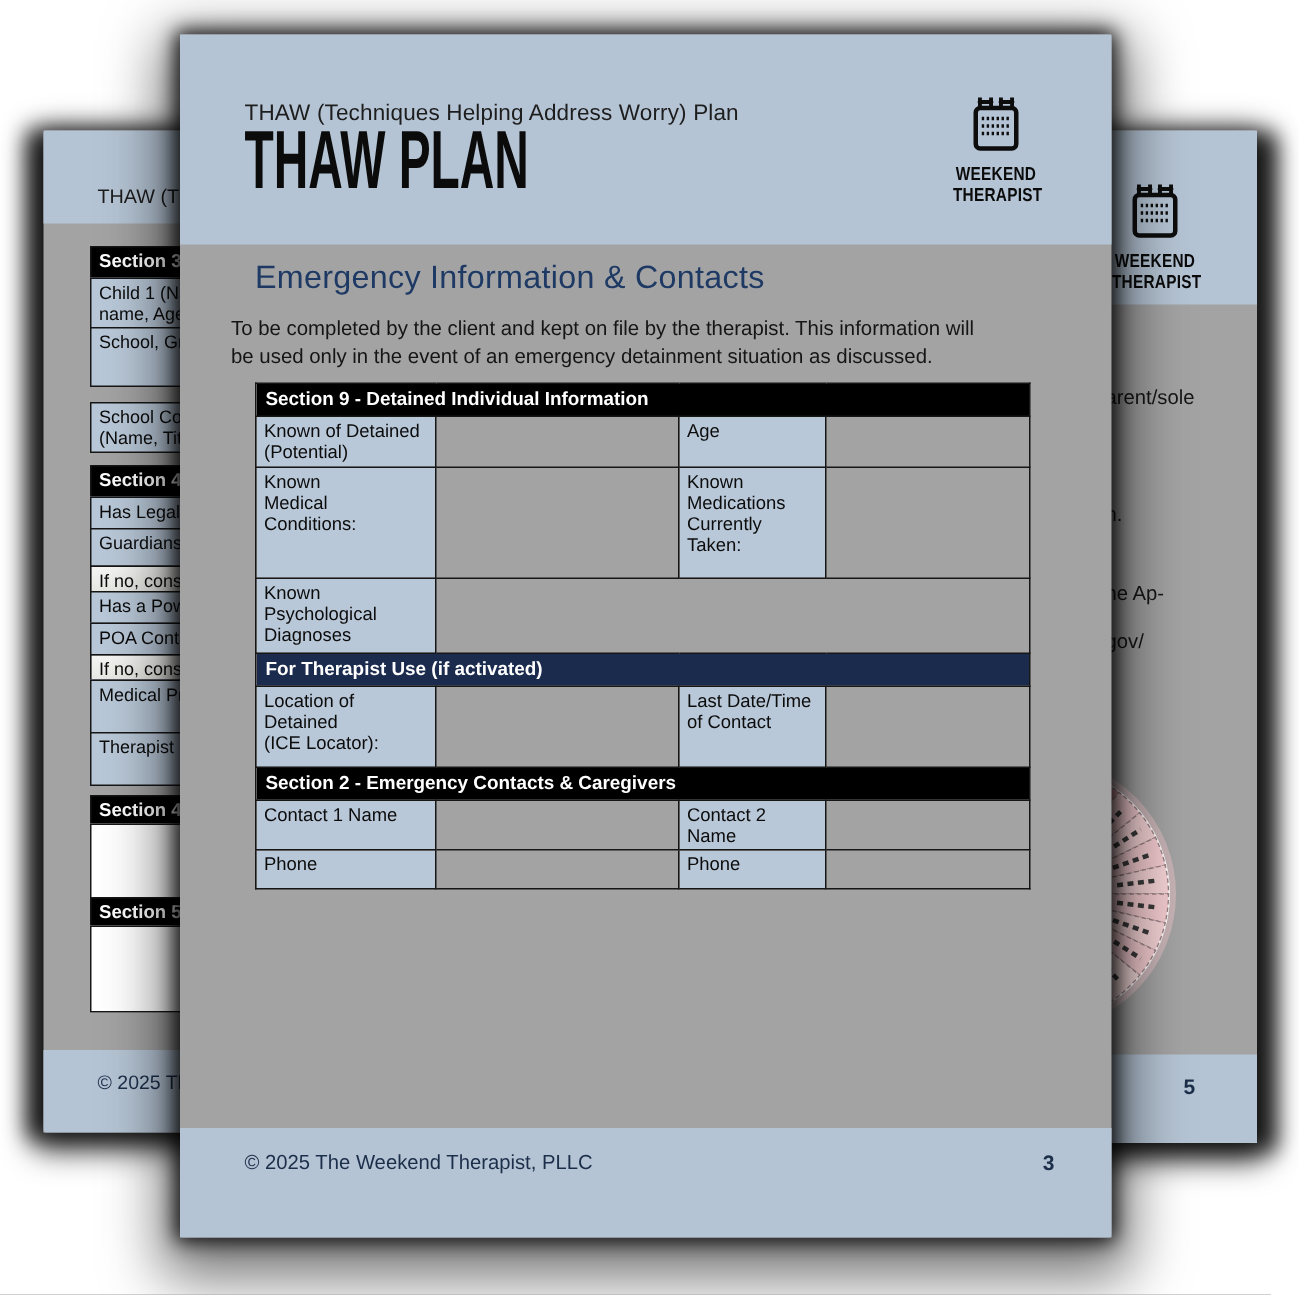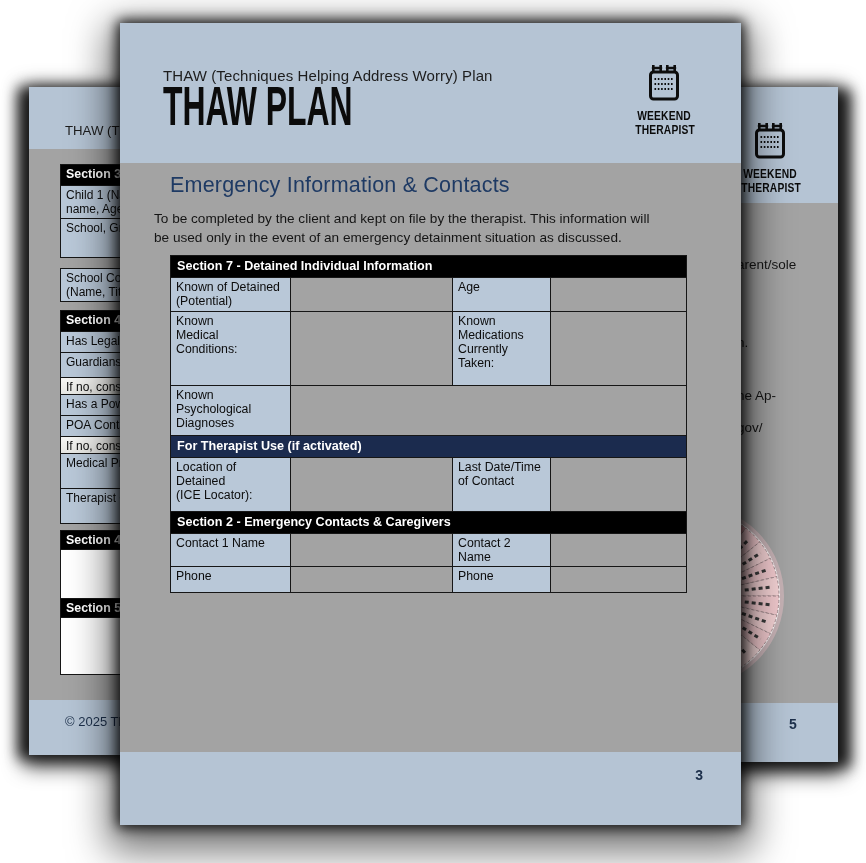--- a/index.html
+++ b/index.html
@@ -210,21 +210,21 @@
 
   <table class="ftable">
     <colgroup>
         <col style="width:120px">
         <col style="width:162px">
         <col style="width:98px">
         <col style="width:136px">
       </colgroup>
     <tbody>
         <tr class="r22">
-          <td class="hd" colspan="4">Section 7 - Detained Individual Information</td>
+          <td class="hd" colspan="4">Section 9 - Detained Individual Information</td>
         </tr>
     <tr class="r32">
       <td class="lc">Known of Detained
 (Potential)</td>
       <td></td>
       <td class="lc">Age</td>
       <td></td>
     </tr>
     <tr class="r74">
       <td class="lc">Known
@@ -267,15 +267,16 @@
     <tr class="r26">
       <td class="lc">Phone</td>
       <td></td>
       <td class="lc">Phone</td>
       <td></td>
     </tr>
   </tbody>
     </table>
 
   <div class="fband">
+    <div class="fcopy">© 2025 The Weekend Therapist, PLLC</div>
     <div class="fnum">3</div>
   </div>
 </div>
 
 </body></html>

